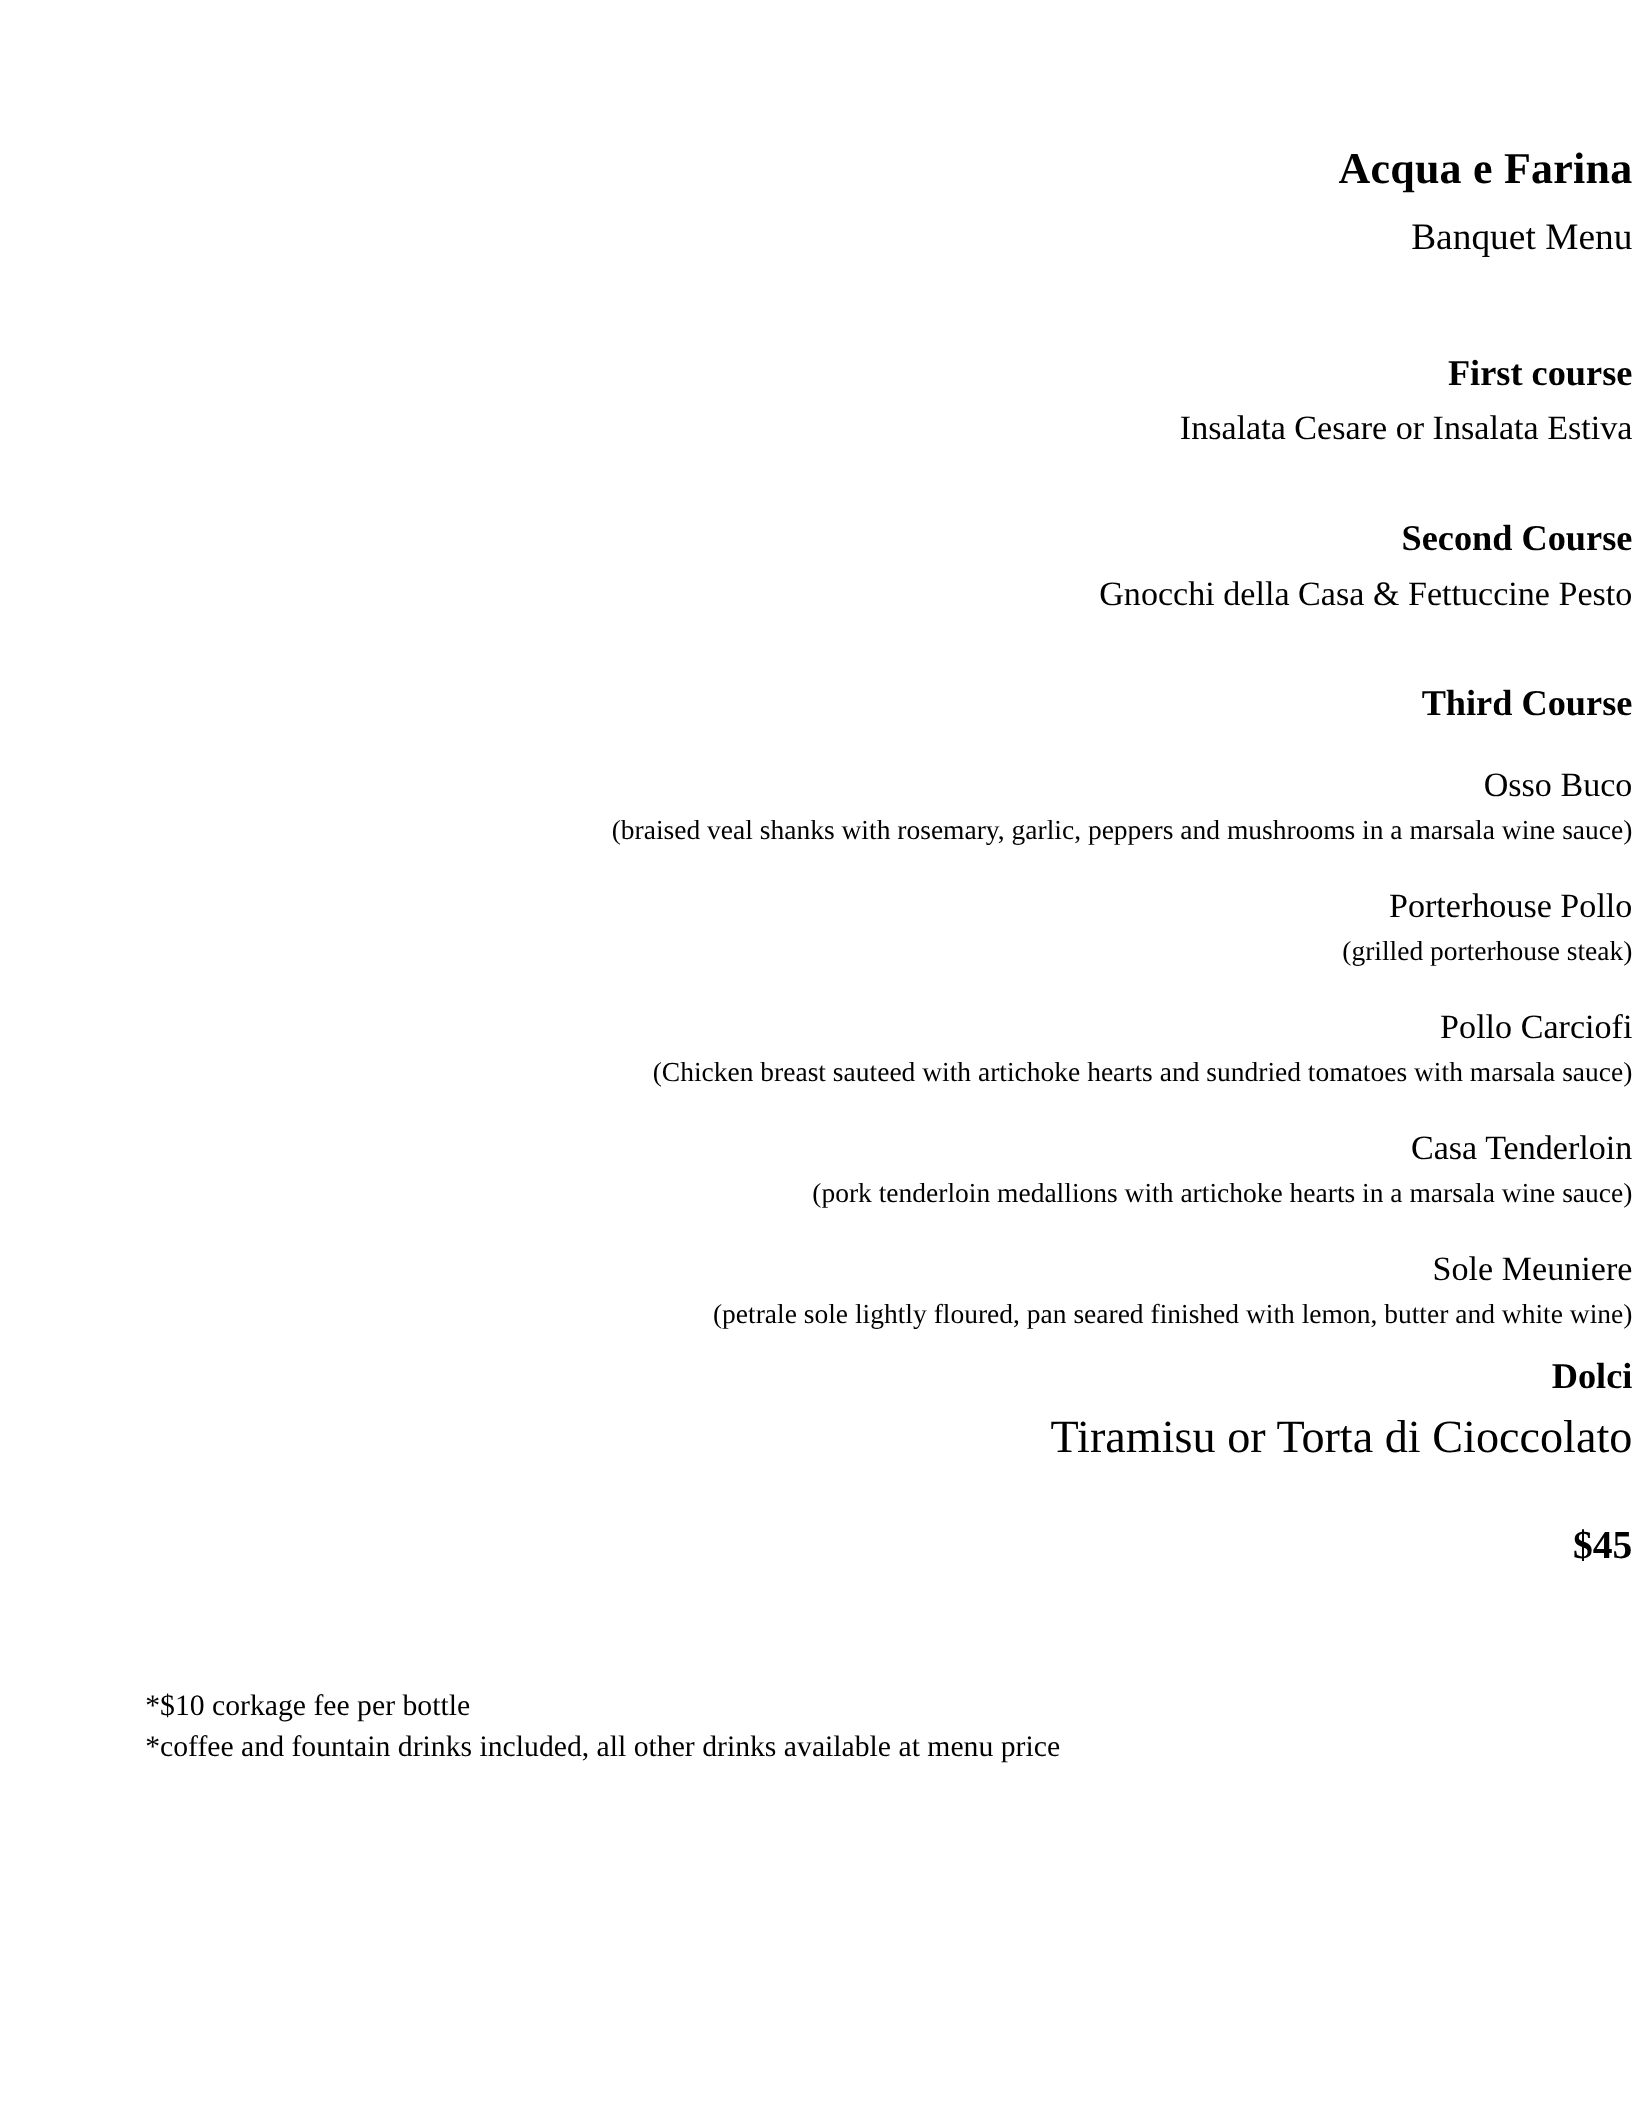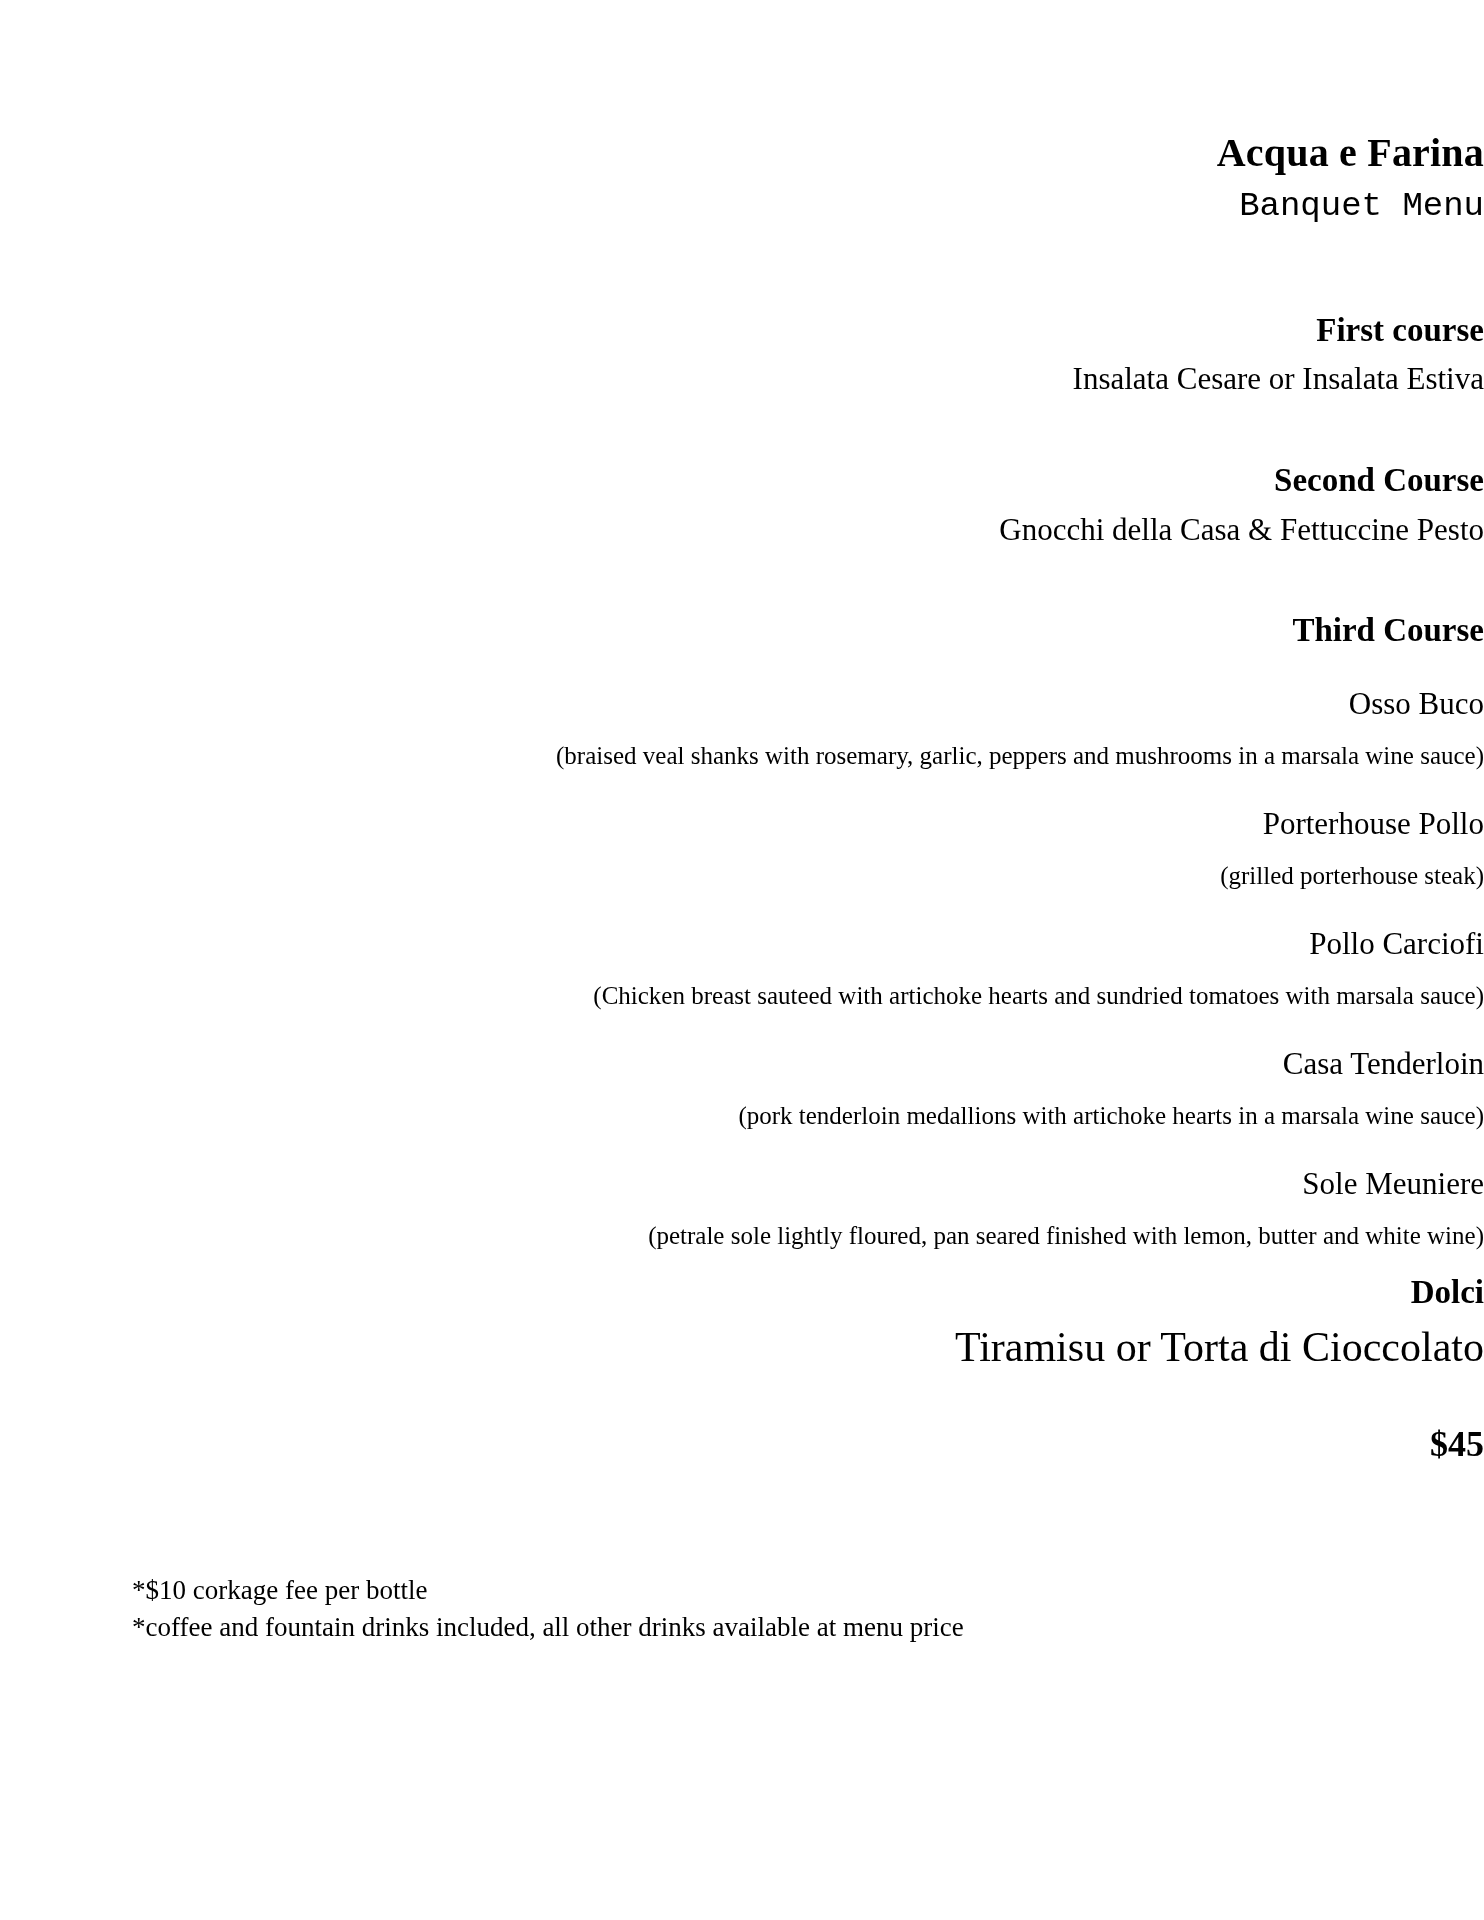--- a/index.html
+++ b/index.html
@@ -27,23 +27,22 @@
   .restaurant-name {
     font-size: 40px;
     font-weight: bold;
     margin-top: 130px;
     line-height: 1.15;
     letter-spacing: 0.2px;
   }
   .menu-subtitle {
     font-size: 34px;
     font-weight: normal;
-    margin-top: 10px;
+    margin-top: 20px;
     line-height: 1.2;
-    font-family: Liberation Mono, monospace;
   }
   .course-block {
     margin-top: 12px;
   }
   .course-heading {
     font-size: 33px;
     font-weight: bold;
     line-height: 1.2;
   }
   .course-items {
@@ -60,21 +59,21 @@
   .dish {
     margin-top: 0;
   }
   .dish-name {
     font-size: 31px;
     line-height: 1.25;
   }
   .dish-desc {
     font-size: 25px;
     line-height: 1.25;
-    margin-top: 16px;
+    margin-top: 6px;
   }
   .dolci-heading {
     font-size: 33px;
     font-weight: bold;
     line-height: 1.2;
   }
   .dolci-items {
     font-size: 42px;
     margin-top: 8px;
     line-height: 1.25;

